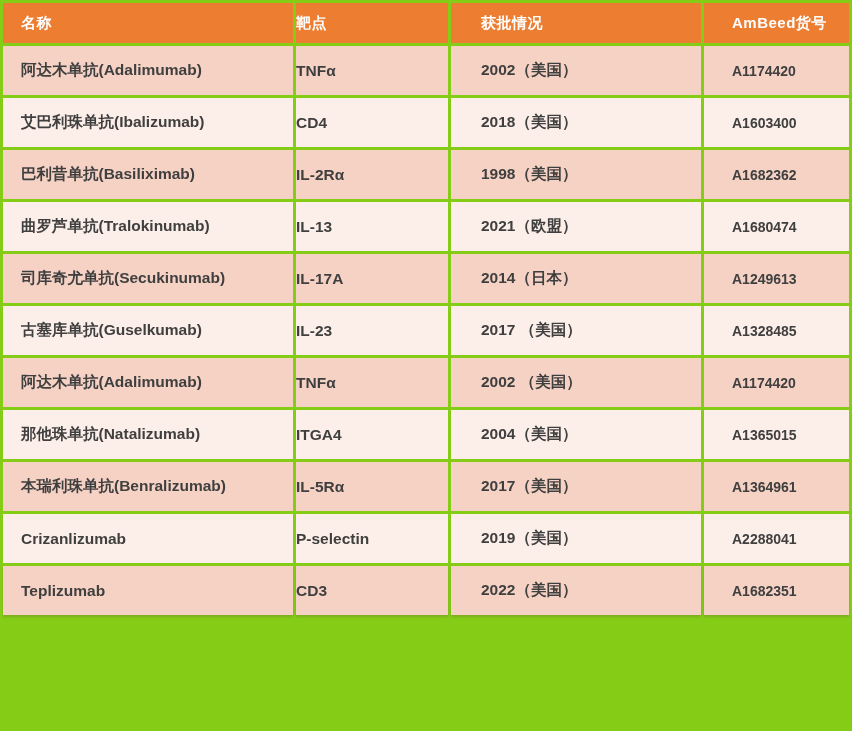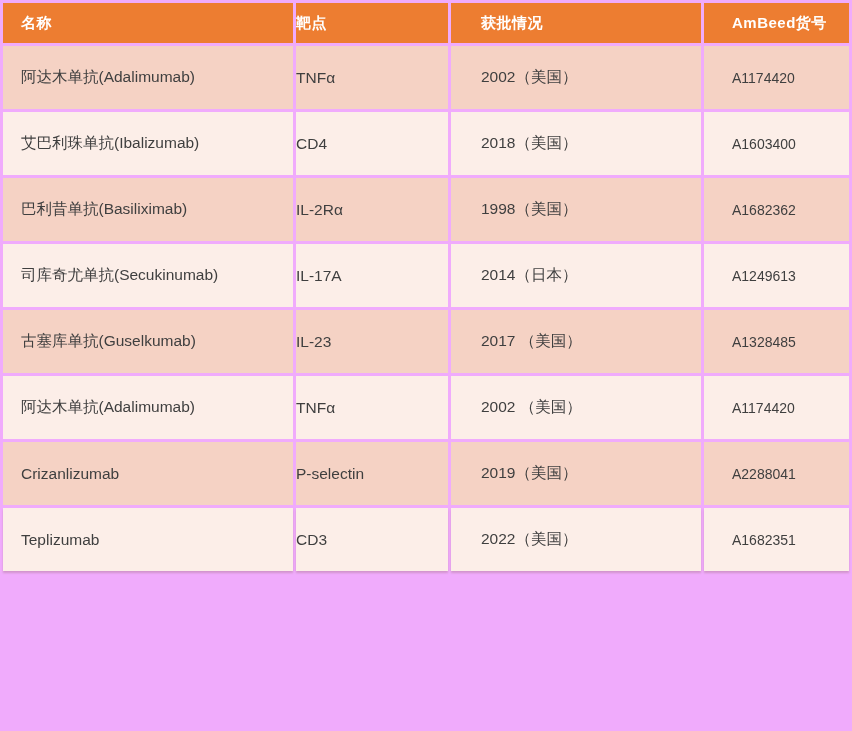--- a/index.html
+++ b/index.html
@@ -4,21 +4,21 @@
 <style>
   * { margin: 0; padding: 0; box-sizing: border-box; }
   html, body {
     width: 852px;
     background: #ffffff;
     font-family: "Liberation Sans", "DejaVu Sans", sans-serif;
   }
   .table-wrap {
     width: 852px;
     height: 731px;
-    background: #f0abfc;
+    background: #84cc16;
     overflow: hidden;
   }
   table.antibody-table {
     width: 852px;
     table-layout: fixed;
     border-collapse: separate;
     border-spacing: 3px 3px;
   }
   table.antibody-table col.c1 { width: 290px; }
   table.antibody-table col.c2 { width: 152px; }
@@ -32,23 +32,24 @@
   }
   thead th {
     height: 40px;
     background: #ED7D31;
     color: #ffffff;
     font-size: 15px;
     font-weight: bold;
     letter-spacing: 0.5px;
   }
   tbody td {
-    height: 63px;
+    height: 49px;
     color: #3F3F3F;
     font-size: 15.5px;
+    font-weight: bold;
   }
   tbody tr:nth-child(odd) td { background: #F5D2C4; }
   tbody tr:nth-child(even) td { background: #FCEEE8; }
   tbody tr:last-child td { box-shadow: 0 2px 2px rgba(120,80,60,0.25); }
   .col-name     { padding-left: 18px; }
   .col-target   { }
   .col-approval { padding-left: 30px; }
   .col-catalog  { padding-left: 28px; }
   tbody td.col-catalog { font-size: 14px; }
 </style>
@@ -84,38 +85,56 @@
         <td class="col-approval">2018（美国）</td>
         <td class="col-catalog">A1603400</td>
       </tr>
       <tr>
         <td class="col-name">巴利昔单抗(Basiliximab)</td>
         <td class="col-target">IL-2Rα</td>
         <td class="col-approval">1998（美国）</td>
         <td class="col-catalog">A1682362</td>
       </tr>
       <tr>
+        <td class="col-name">曲罗芦单抗(Tralokinumab)</td>
+        <td class="col-target">IL-13</td>
+        <td class="col-approval">2021（欧盟）</td>
+        <td class="col-catalog">A1680474</td>
+      </tr>
+      <tr>
         <td class="col-name">司库奇尤单抗(Secukinumab)</td>
         <td class="col-target">IL-17A</td>
         <td class="col-approval">2014（日本）</td>
         <td class="col-catalog">A1249613</td>
       </tr>
       <tr>
         <td class="col-name">古塞库单抗(Guselkumab)</td>
         <td class="col-target">IL-23</td>
         <td class="col-approval">2017 （美国）</td>
         <td class="col-catalog">A1328485</td>
       </tr>
       <tr>
         <td class="col-name">阿达木单抗(Adalimumab)</td>
         <td class="col-target">TNFα</td>
         <td class="col-approval">2002 （美国）</td>
         <td class="col-catalog">A1174420</td>
       </tr>
       <tr>
+        <td class="col-name">那他珠单抗(Natalizumab)</td>
+        <td class="col-target">ITGA4</td>
+        <td class="col-approval">2004（美国）</td>
+        <td class="col-catalog">A1365015</td>
+      </tr>
+      <tr>
+        <td class="col-name">本瑞利珠单抗(Benralizumab)</td>
+        <td class="col-target">IL-5Rα</td>
+        <td class="col-approval">2017（美国）</td>
+        <td class="col-catalog">A1364961</td>
+      </tr>
+      <tr>
         <td class="col-name">Crizanlizumab</td>
         <td class="col-target">P-selectin</td>
         <td class="col-approval">2019（美国）</td>
         <td class="col-catalog">A2288041</td>
       </tr>
       <tr>
         <td class="col-name">Teplizumab</td>
         <td class="col-target">CD3</td>
         <td class="col-approval">2022（美国）</td>
         <td class="col-catalog">A1682351</td>

